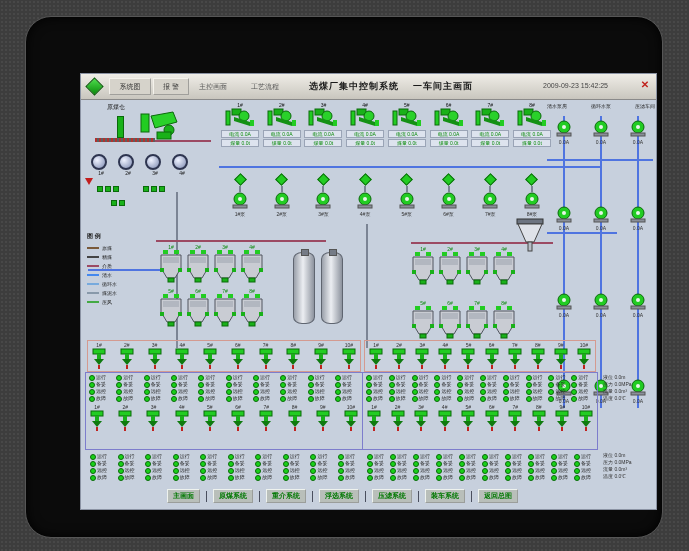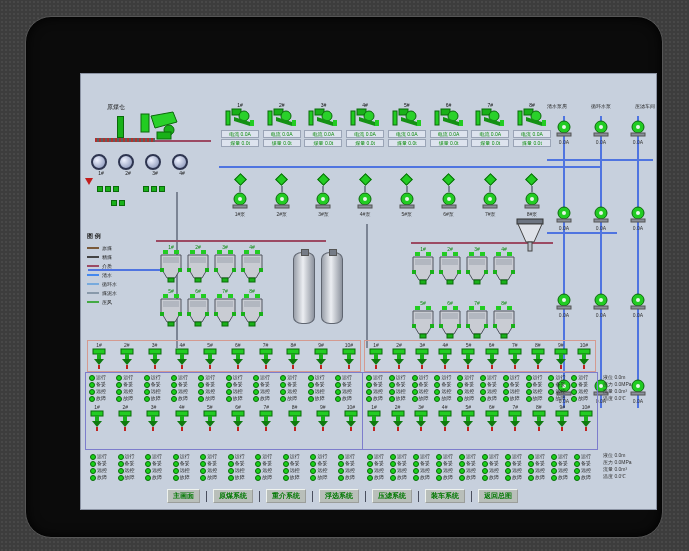--- a/index.html
+++ b/index.html
@@ -99,20 +99,32 @@
   #footer{position:absolute;left:86px;top:415px;display:flex;align-items:center;gap:6px;}
   .fbtn{background:#b9bfba;border:1px outset #eef2ee;color:#067a06;font-weight:bold;font-size:7px;line-height:12px;padding:0 5px;white-space:nowrap;cursor:pointer;}
   .sep{width:1px;height:11px;background:#4a4f5e;}
 </style>
 </head>
 <body>
 
 <div class="monitor">
   <div class="screen">
 
+    <div class="titlebar">
+      <div class="tb-back"></div>
+      <div class="tb-btn tb-btn1">系统图</div>
+      <div class="tb-btn tb-btn2">报 警</div>
+      <span class="tb-label tb-label1">主控画面</span>
+      <span class="tb-label tb-label2">工艺流程</span>
+      <div class="tb-title">
+        <span>选煤厂集中控制系统</span><b>一车间主画面</b>
+      </div>
+      <span class="tb-time">2009-09-23 15:42:25</span>
+      <div class="tb-close">✕</div>
+    </div>
 
     <span class="abs tiny" style="left:26px;top:30px;font-size:6px;">原煤仓</span>
     <div class="abs" style="left:36px;top:42px;width:5px;height:20px;background:#19b119;border:1px solid #0a6a0a;"></div>
     <svg class="abs" style="left:58px;top:36px;" width="42" height="30">
       <rect x="2" y="4" width="8" height="18" fill="#22cc22" stroke="#0a6a0a"></rect>
       <polygon points="12,6 34,2 38,12 16,18" fill="#2ad12a" stroke="#0a6a0a"></polygon>
       <circle cx="30" cy="20" r="5" fill="#19b119" stroke="#0a6a0a"></circle>
       <rect x="18" y="22" width="14" height="7" fill="#19b119" stroke="#0a6a0a"></rect>
     </svg>
     <div class="pipe-maroon" style="left:14px;top:66px;width:116px;"></div>

